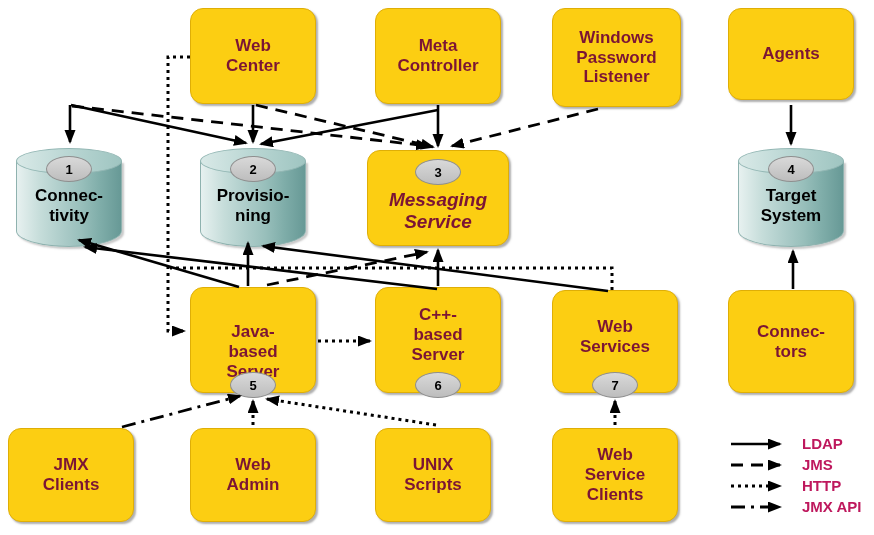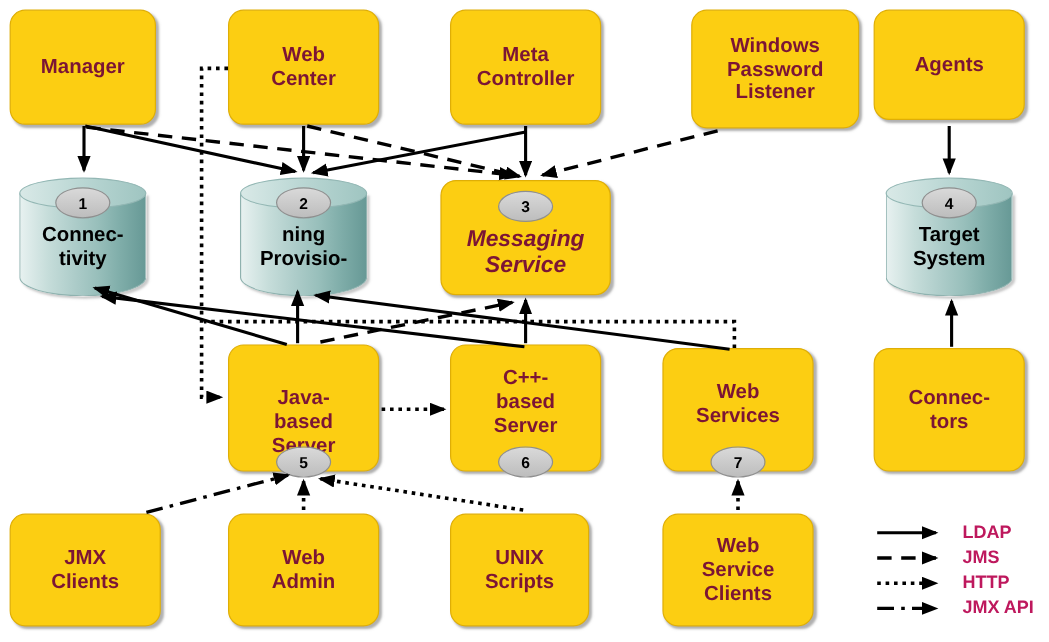--- a/index.html
+++ b/index.html
@@ -117,38 +117,33 @@
         </svg>
         <span class="legend-label" data-name="legend-label">HTTP</span>
       </div>
       <div class="legend-row" data-name="legend-row-jmx-api">
         <svg viewBox="0 0 66 12" data-name="legend-dashdot-arrow-sample">
           <line x1="1" y1="6" x2="50" y2="6" class="edge edge-dashdot" marker-end="url(#ah)"></line>
         </svg>
         <span class="legend-label" data-name="legend-label">JMX API</span>
       </div>
     </div>
-<div class="node box" data-name="node-manager" style="left: 8px; top: 8px; width: 122px; height: 96px;">
-      <div class="label" data-name="node-label">
-        <div data-name="node-label-line">Manager</div>
-      </div>
-    </div>
     <div class="node box" data-name="node-web-center" style="left: 190px; top: 8px; width: 126px; height: 96px;">
       <div class="label" data-name="node-label">
         <div data-name="node-label-line">Web</div>
         <div data-name="node-label-line">Center</div>
       </div>
     </div>
     <div class="node box" data-name="node-meta-controller" style="left: 375px; top: 8px; width: 126px; height: 96px;">
       <div class="label" data-name="node-label">
         <div data-name="node-label-line">Meta</div>
         <div data-name="node-label-line">Controller</div>
       </div>
     </div>
-    <div class="node box" data-name="node-windows-password-listener" style="left: 576px; top: 8px; width: 140px; height: 99px;">
+    <div class="node box" data-name="node-windows-password-listener" style="left: 552px; top: 8px; width: 129px; height: 99px;">
       <div class="label" data-name="node-label">
         <div data-name="node-label-line">Windows</div>
         <div data-name="node-label-line">Password</div>
         <div data-name="node-label-line">Listener</div>
       </div>
     </div>
     <div class="node box" data-name="node-agents" style="left: 728px; top: 8px; width: 126px; height: 92px;">
       <div class="label" data-name="node-label">
         <div data-name="node-label-line">Agents</div>
       </div>
@@ -159,22 +154,22 @@
       <div class="cyl-label" data-name="node-label">
         <div data-name="node-label-line">Connec-</div>
         <div data-name="node-label-line">tivity</div>
       </div>
       <div class="badge pos-top-cyl" data-name="number-badge">1</div>
     </div>
     <div class="node cylinder" data-name="node-provisioning" style="left: 200px; top: 148px; width: 106px; height: 99px;">
       <div class="cyl-body" data-name="cylinder-body"></div>
       <div class="cyl-top" data-name="cylinder-top-face"></div>
       <div class="cyl-label" data-name="node-label">
+        <div data-name="node-label-line">Provisio-</div>
         <div data-name="node-label-line">ning</div>
-        <div data-name="node-label-line">Provisio-</div>
       </div>
       <div class="badge pos-top-cyl" data-name="number-badge">2</div>
     </div>
     <div class="node box badge-top" data-name="node-messaging-service" style="left: 367px; top: 150px; width: 142px; height: 96px;">
       <div class="label" data-name="node-label">
         <div data-name="node-label-line">Messaging</div>
         <div data-name="node-label-line">Service</div>
       </div>
       <div class="badge pos-top-box" data-name="number-badge">3</div>
     </div>

